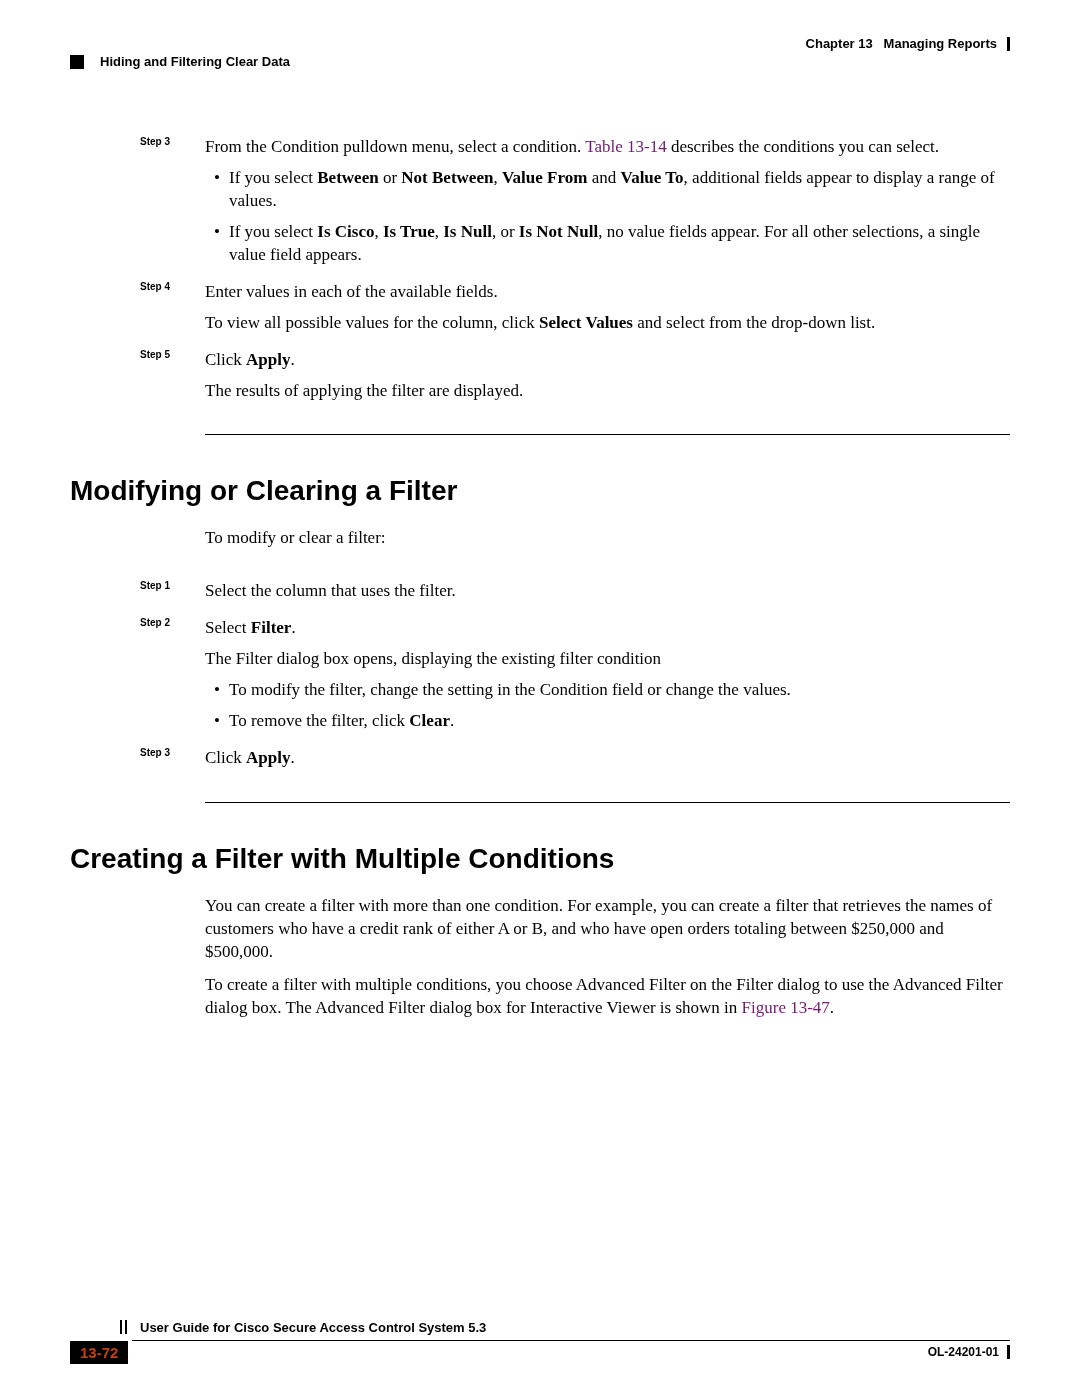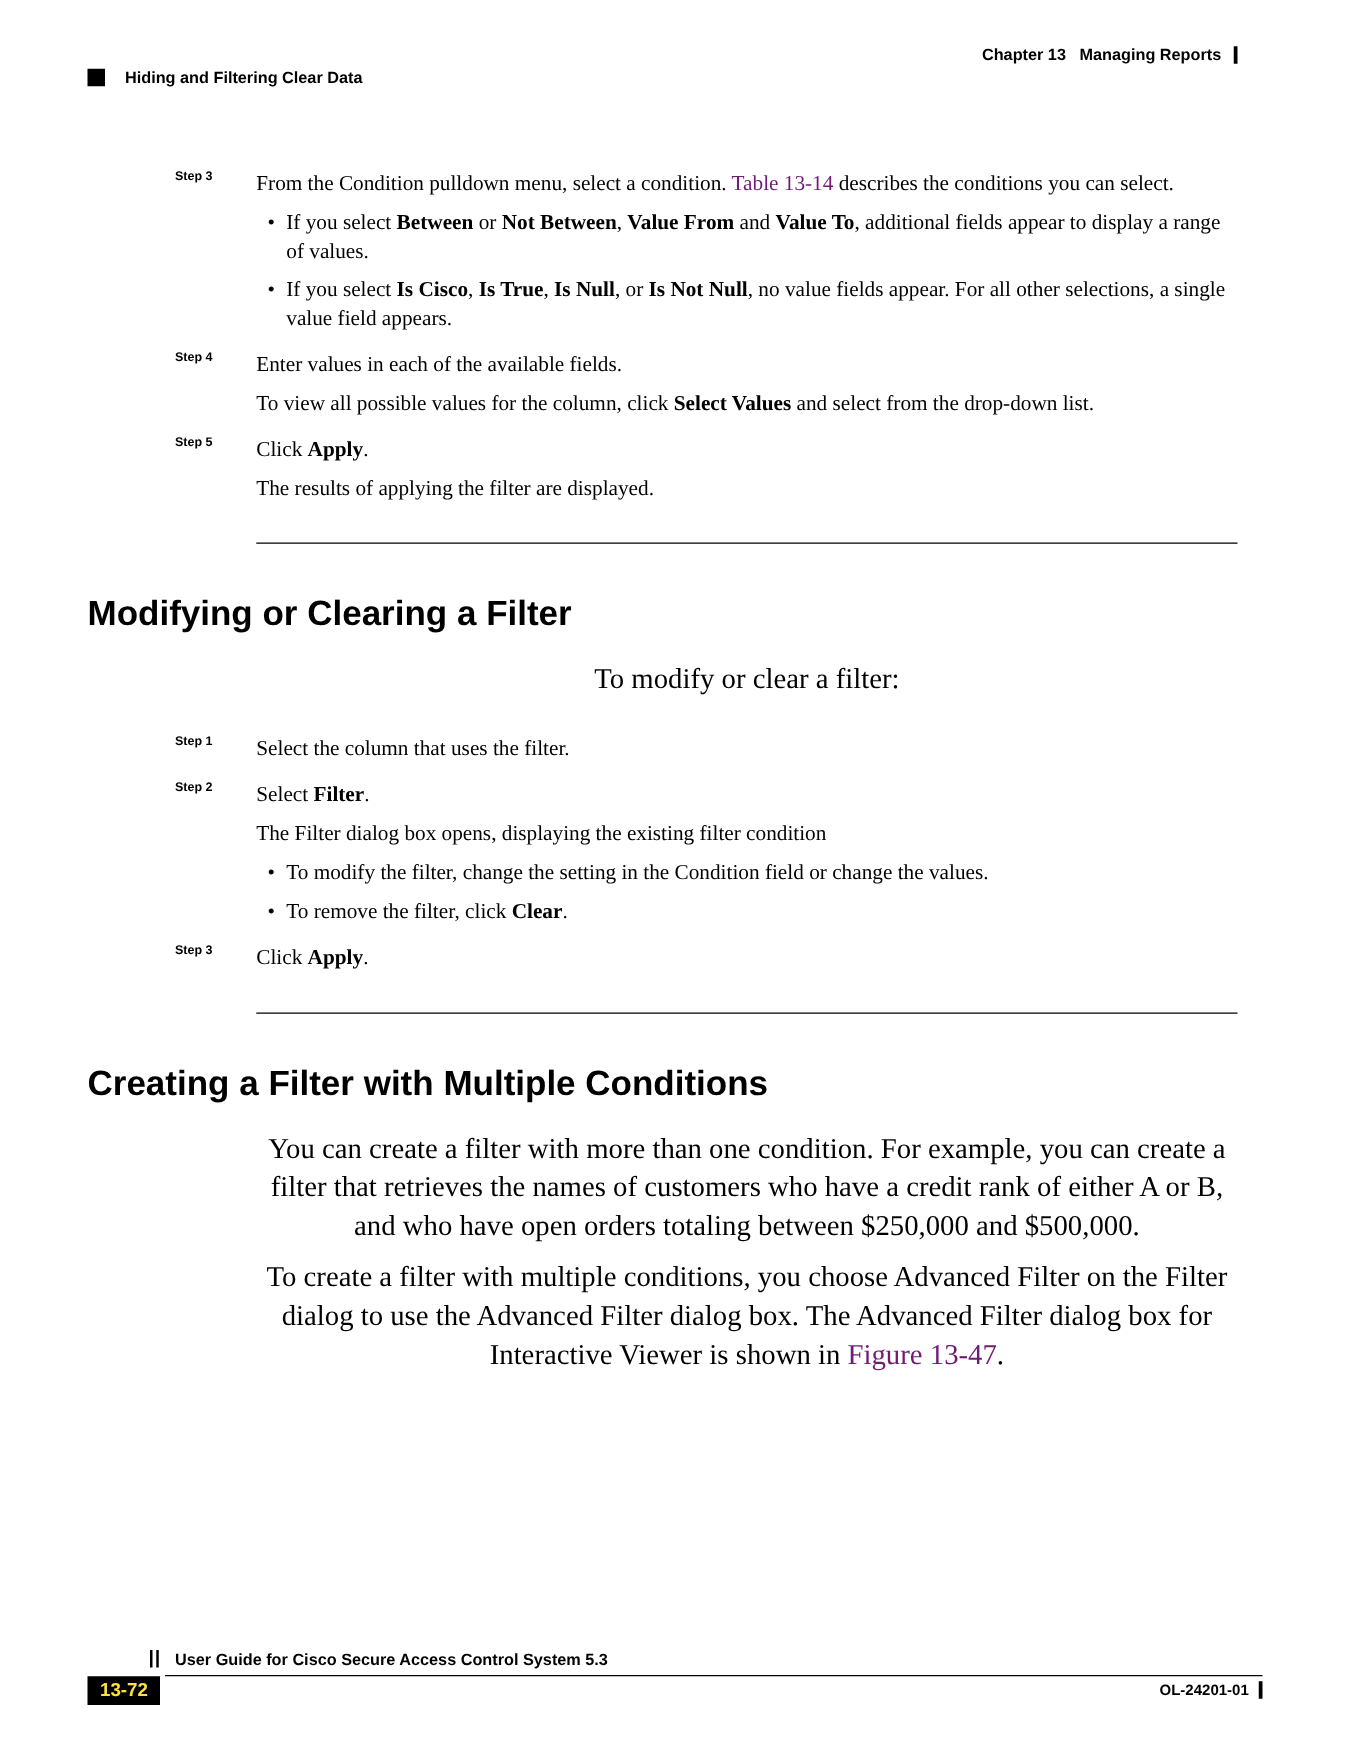--- a/index.html
+++ b/index.html
@@ -6,21 +6,21 @@
     margin: 0;
     padding: 0;
     background: #ffffff;
     font-family: "Times New Roman", Times, serif;
     color: #000000;
     width: 1080px;
     height: 1397px;
     position: relative;
   }
   .page {
-    padding: 36px 90px 40px 70px;
+    padding: 36px 70px 40px 70px;
     box-sizing: border-box;
     position: relative;
     height: 100%;
   }
   .header-row {
     position: relative;
     height: 30px;
     font-family: Arial, Helvetica, sans-serif;
     font-weight: bold;
     font-size: 13px;
@@ -94,25 +94,24 @@
     border-top: 1.5px solid #000;
     margin: 24px 0 30px 135px;
   }
   .section-heading {
     font-family: Liberation Sans, sans-serif;
     font-weight: bold;
     font-size: 28px;
     margin: 40px 0 20px 0;
   }
   .intro-text {
-    font-size: 23px;
+    font-size: 17px;
     margin-left: 135px;
     margin-bottom: 30px;
     line-height: 1.35;
-    text-align: center;
   }
   .intro-text p { margin: 0 0 10px 0; }
   .footer {
     position: absolute;
     left: 70px;
     right: 70px;
     bottom: 30px;
   }
   .footer-line-top {
     position: relative;
@@ -146,21 +145,21 @@
   }
   .footer-bottom {
     position: relative;
     height: 26px;
   }
   .page-num-box {
     position: absolute;
     left: 0;
     top: 0;
     background: #000;
-    color: #fde047;
+    color: #c2410c;
     font-family: Arial, Helvetica, sans-serif;
     font-weight: bold;
     font-size: 15px;
     padding: 3px 10px;
   }
   .doc-id {
     position: absolute;
     right: 0;
     top: 4px;
     font-family: Arial, Helvetica, sans-serif;

